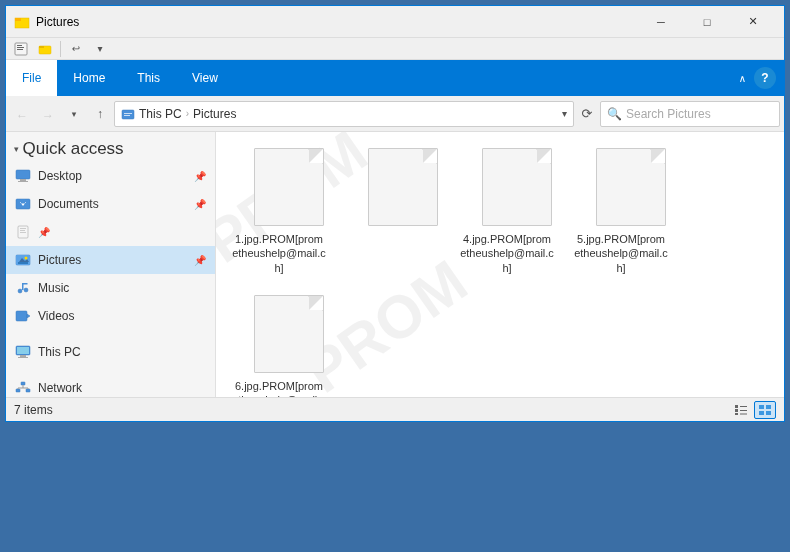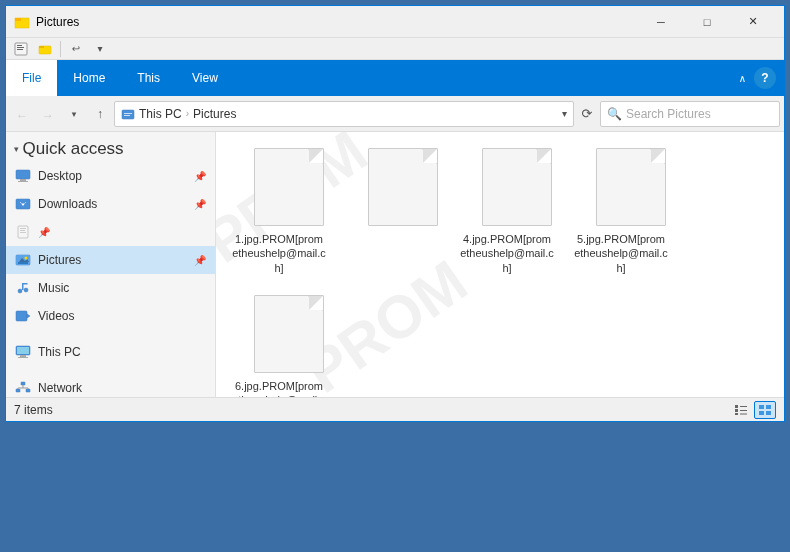--- a/index.html
+++ b/index.html
@@ -435,21 +435,21 @@
       </div>
 
       <div class="sidebar-item">
         <span class="item-icon">
           <svg width="16" height="14" viewBox="0 0 16 14">
             <rect x="1" y="2" width="14" height="10" rx="1" fill="#4a90d9" stroke="#3a7bbf" stroke-width="0.5"></rect>
             <polygon points="8,9 5,5 11,5" fill="#fff"></polygon>
             <rect x="6" y="2.5" width="4" height="4" fill="#4a90d9"></rect>
           </svg>
         </span>
-        <span class="item-label">Downloads</span>
+        <span class="item-label">Documents</span>
         <span class="pin-icon">📌</span>
       </div>
 
       <div class="sidebar-item">
         <span class="item-icon">
           <svg width="14" height="14" viewBox="0 0 14 14">
             <rect x="2" y="1" width="10" height="12" rx="1" fill="#f5f5f5" stroke="#999" stroke-width="0.5"></rect>
             <rect x="4" y="3" width="6" height="1" fill="#ccc"></rect>
             <rect x="4" y="5" width="5" height="1" fill="#ccc"></rect>
             <rect x="4" y="7" width="6" height="1" fill="#ccc"></rect>

